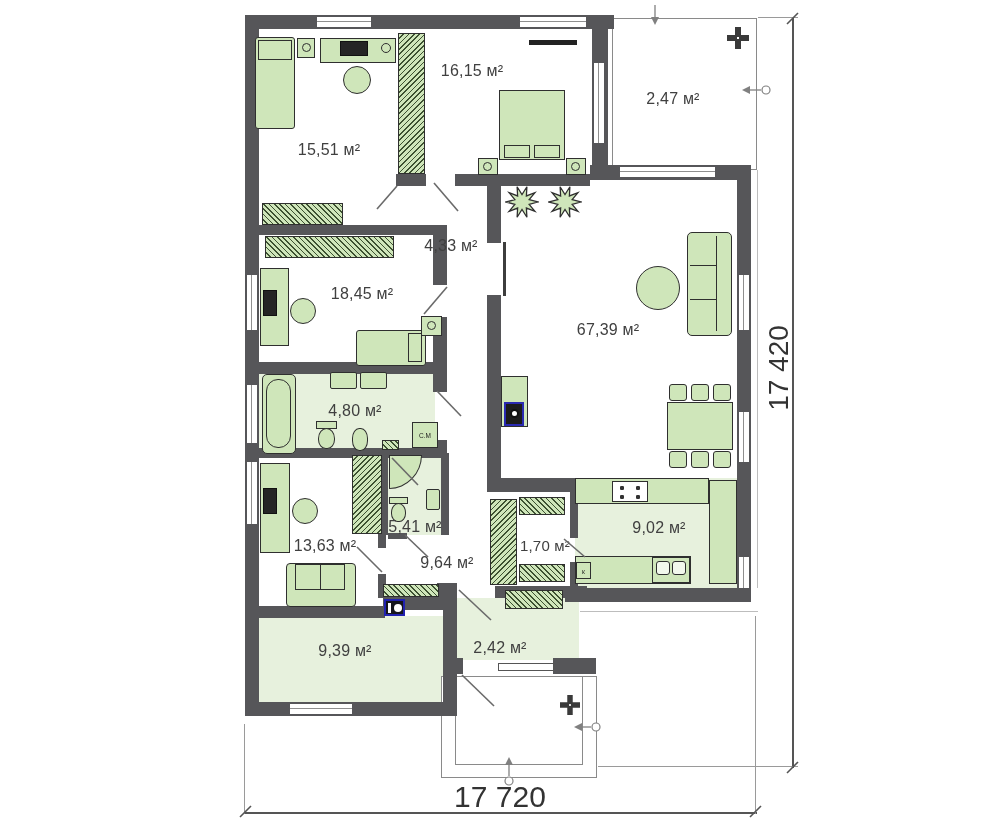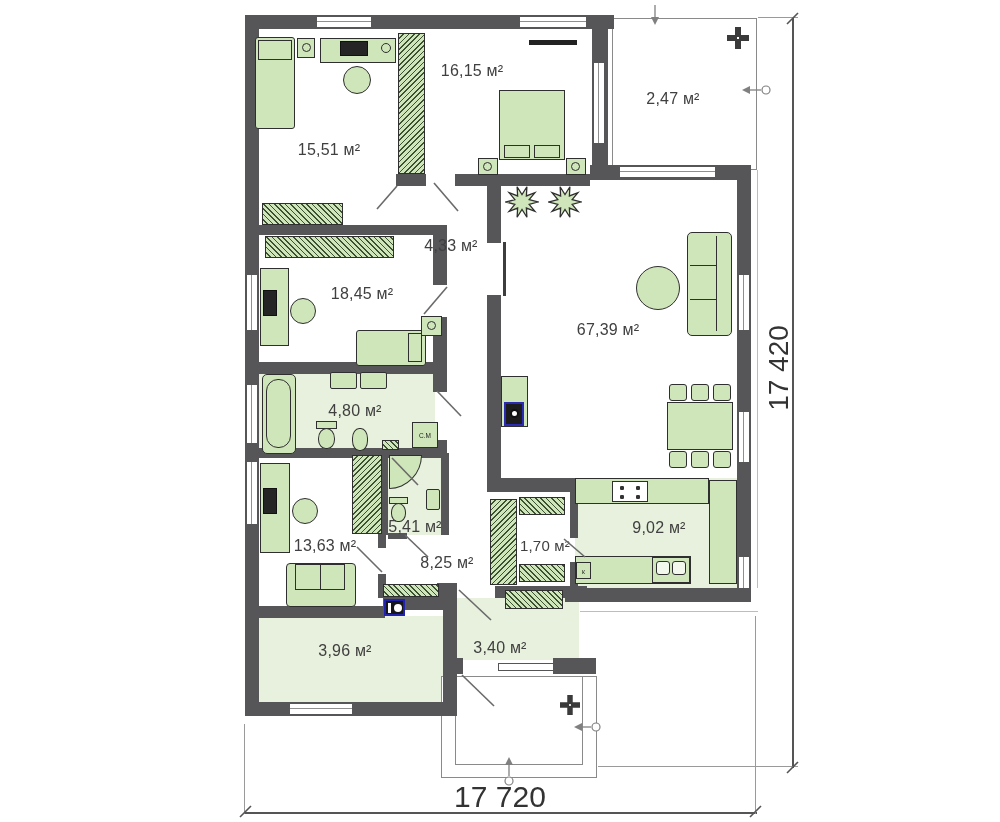--- a/index.html
+++ b/index.html
@@ -229,25 +229,25 @@
 
   <div class="room-label" style="left:329px;top:150px;">15,51 м²</div>
   <div class="room-label" style="left:472px;top:71px;">16,15 м²</div>
   <div class="room-label" style="left:673px;top:99px;">2,47 м²</div>
   <div class="room-label" style="left:451px;top:246px;">4,33 м²</div>
   <div class="room-label" style="left:362px;top:294px;">18,45 м²</div>
   <div class="room-label" style="left:608px;top:330px;">67,39 м²</div>
   <div class="room-label" style="left:355px;top:411px;">4,80 м²</div>
   <div class="room-label" style="left:415px;top:527px;">5,41 м²</div>
   <div class="room-label" style="left:325px;top:546px;">13,63 м²</div>
-  <div class="room-label" style="left:447px;top:563px;">8,25 м²</div>
+  <div class="room-label" style="left:447px;top:563px;">9,64 м²</div>
   <div class="room-label" style="left:545px;top:545px;font-size:15px;">1,70 м²</div>
   <div class="room-label" style="left:651px;top:528px;margin-left:8px;">9,02 м²</div>
-  <div class="room-label" style="left:345px;top:651px;">3,96 м²</div>
-  <div class="room-label" style="left:500px;top:648px;">3,40 м²</div>
+  <div class="room-label" style="left:345px;top:651px;">9,39 м²</div>
+  <div class="room-label" style="left:500px;top:648px;">2,42 м²</div>
 
   <div class="abs dim-line" style="left:245px;top:812px;width:512px;height:1.5px;"></div>
   <div class="abs ext-line" style="left:244px;top:724px;width:1px;height:90px;"></div>
   <div class="abs ext-line" style="left:755px;top:616px;width:1px;height:198px;"></div>
   <div class="dim-label" style="left:500px;top:780px;transform:translateX(-50%);">17 720</div>
 
   <div class="abs dim-line" style="left:792px;top:18px;width:1.5px;height:750px;"></div>
   <div class="abs ext-line" style="left:758px;top:17px;width:40px;height:1px;"></div>
   <div class="abs ext-line" style="left:598px;top:766px;width:200px;height:1px;"></div>
   <div class="dim-label" style="left:779px;top:368px;transform:translate(-50%,-50%) rotate(-90deg);font-size:28px;">17 420</div>

